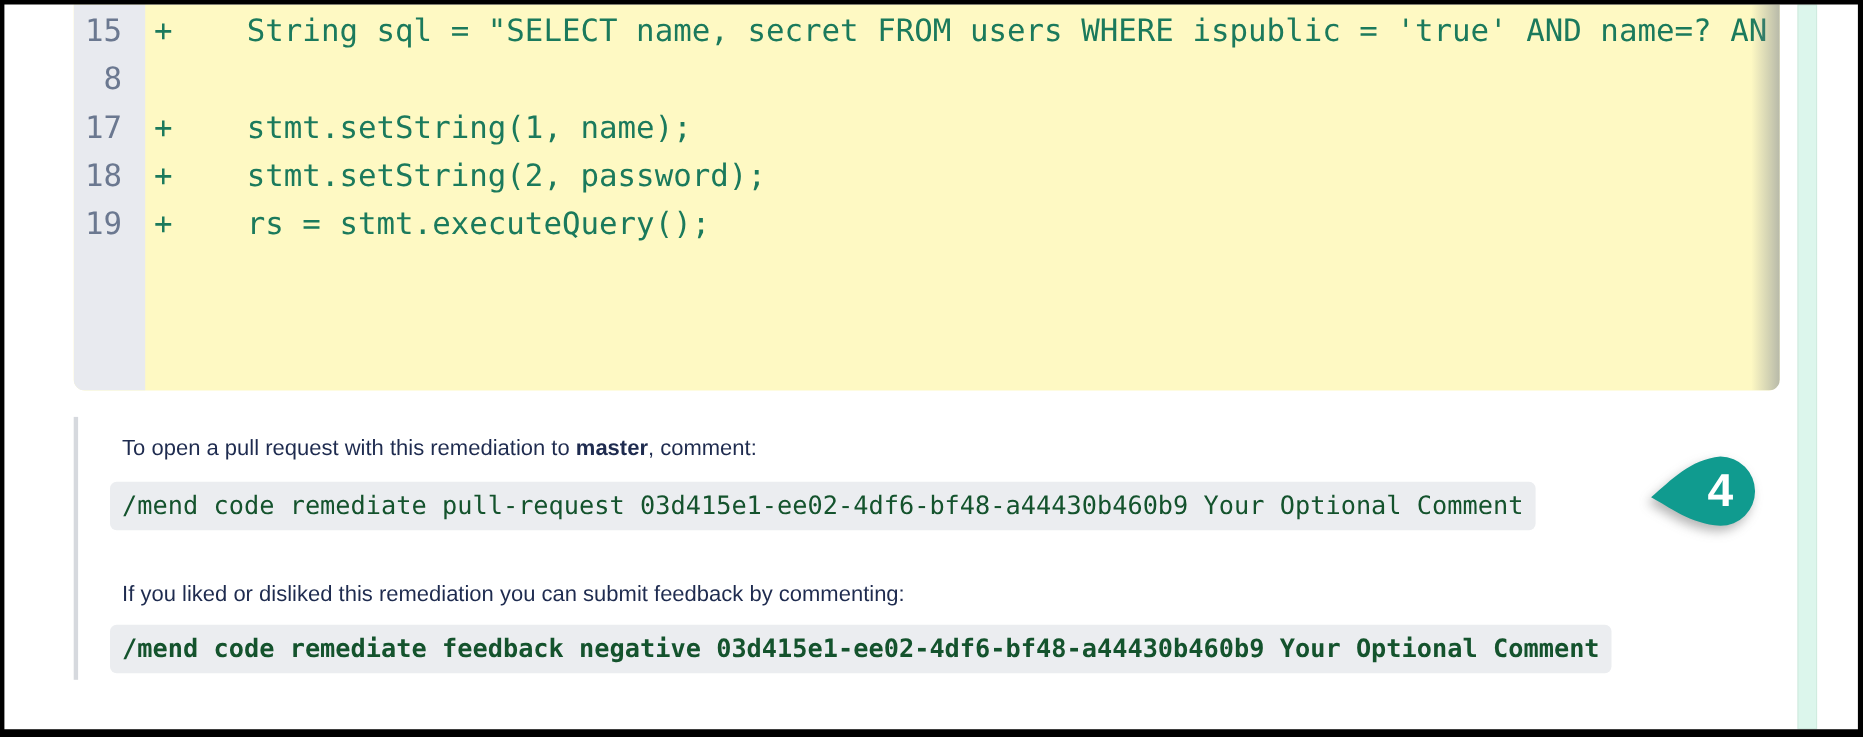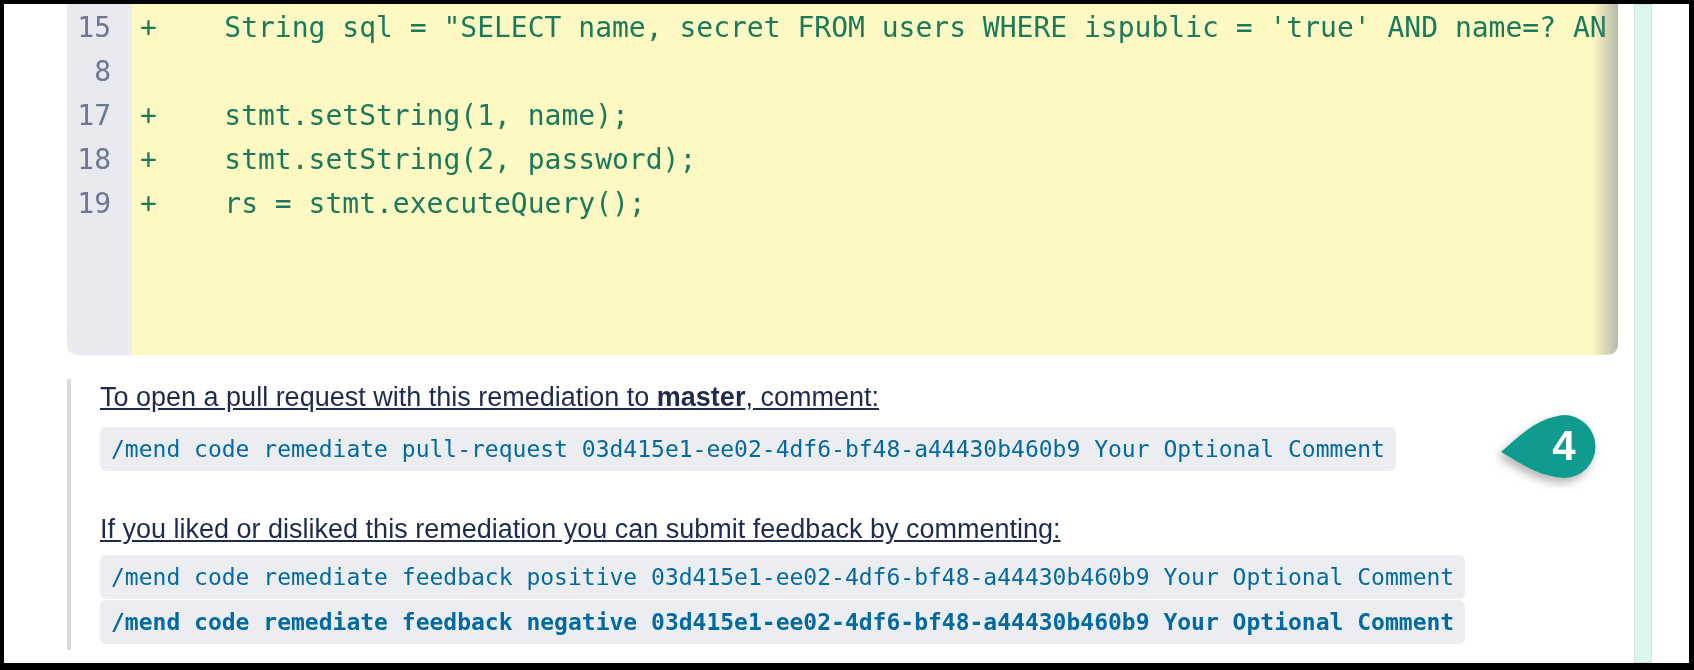--- a/index.html
+++ b/index.html
@@ -53,35 +53,35 @@
   .code-row.context .code-text{color:#1f2d52;}
   
   .quote-section{
     position:absolute;left:67px;top:379px;width:1420px;
     border-left:4px solid #d6d9de;
     padding:2px 0 6px 29px;
     box-sizing:border-box;
     color:#1e2b4f;
   }
   .quote-section p{
-    margin:0;font-size:27px;line-height:33px;color:#1e2b4f;text-decoration:underline;
+    margin:11px;font-size:20px;line-height:33px;color:#1e2b4f;
   }
   .quote-section p .bold{font-weight:bold;}
   .cmd-row{margin:0;}
   .cmd-row.first{margin-top:13px;}
   .cmd-row.second{margin-top:9px;}
   .cmd-row.third{margin-top:1px;font-weight:bold;}
   .inline-code{
     display:inline-block;
     background:#ebedf0;
     border-radius:6px;
     padding:7px 11px;
     font-family:"DejaVu Sans Mono", monospace;
     font-size:23px;line-height:30px;
-    color:#0369a1;
+    color:#14532d;
     white-space:pre;
   }
   .fb-paragraph{margin-top:42px !important;}
   
   .badge{
     position:absolute;left:1498px;top:408px;width:104px;height:80px;
     z-index:40;
     filter:drop-shadow(-3px 5px 5px rgba(70,70,70,0.4));
   }
   
@@ -117,23 +117,20 @@
       <span class="code-text">+    rs = stmt.executeQuery();</span>
     </div>
   </div>
 
   <div class="quote-section">
     <p><span>To open a pull request with this remediation to </span><span class="bold">master</span><span>, comment:</span></p>
     <div class="cmd-row first">
       <span class="inline-code">/mend code remediate pull-request 03d415e1-ee02-4df6-bf48-a44430b460b9 Your Optional Comment</span>
     </div>
     <p class="fb-paragraph">If you liked or disliked this remediation you can submit feedback by commenting:</p>
-    <div class="cmd-row second">
-      <span class="inline-code">/mend code remediate feedback positive 03d415e1-ee02-4df6-bf48-a44430b460b9 Your Optional Comment</span>
-    </div>
     <div class="cmd-row third">
       <span class="inline-code">/mend code remediate feedback negative 03d415e1-ee02-4df6-bf48-a44430b460b9 Your Optional Comment</span>
     </div>
   </div>
 
   <div class="badge">
     <svg width="104" height="80" viewBox="0 0 104 80" xmlns="http://www.w3.org/2000/svg">
       <path d="M 3 44 C 22 28, 38 10, 66 7 A 31.5 31.5 0 1 1 66 70 C 38 68, 20 53, 3 44 Z" fill="#109b8f"></path>
       <text x="66" y="52" text-anchor="middle" font-family="Liberation Sans, sans-serif" font-size="42" font-weight="bold" fill="#ffffff">4</text>
     </svg>

